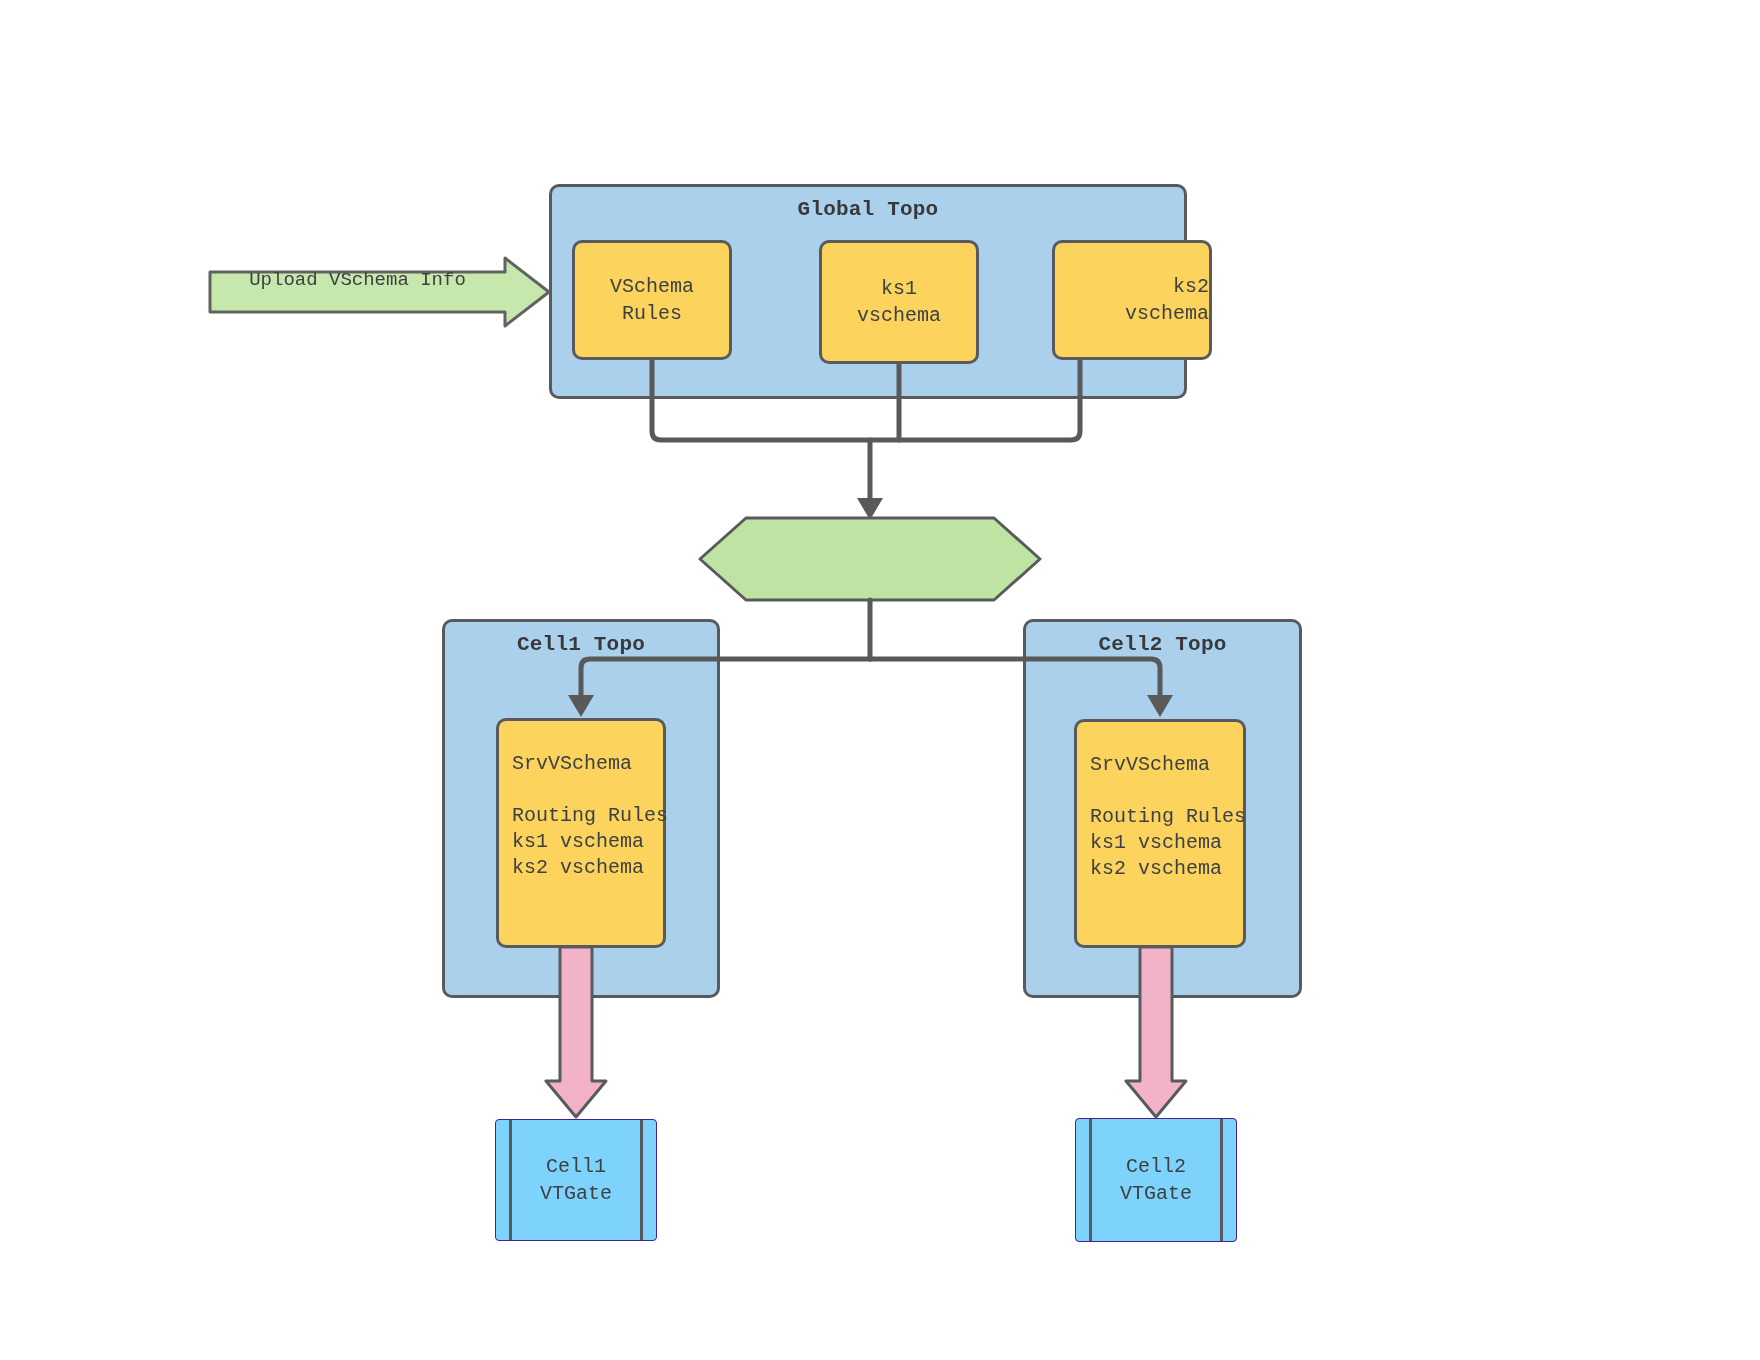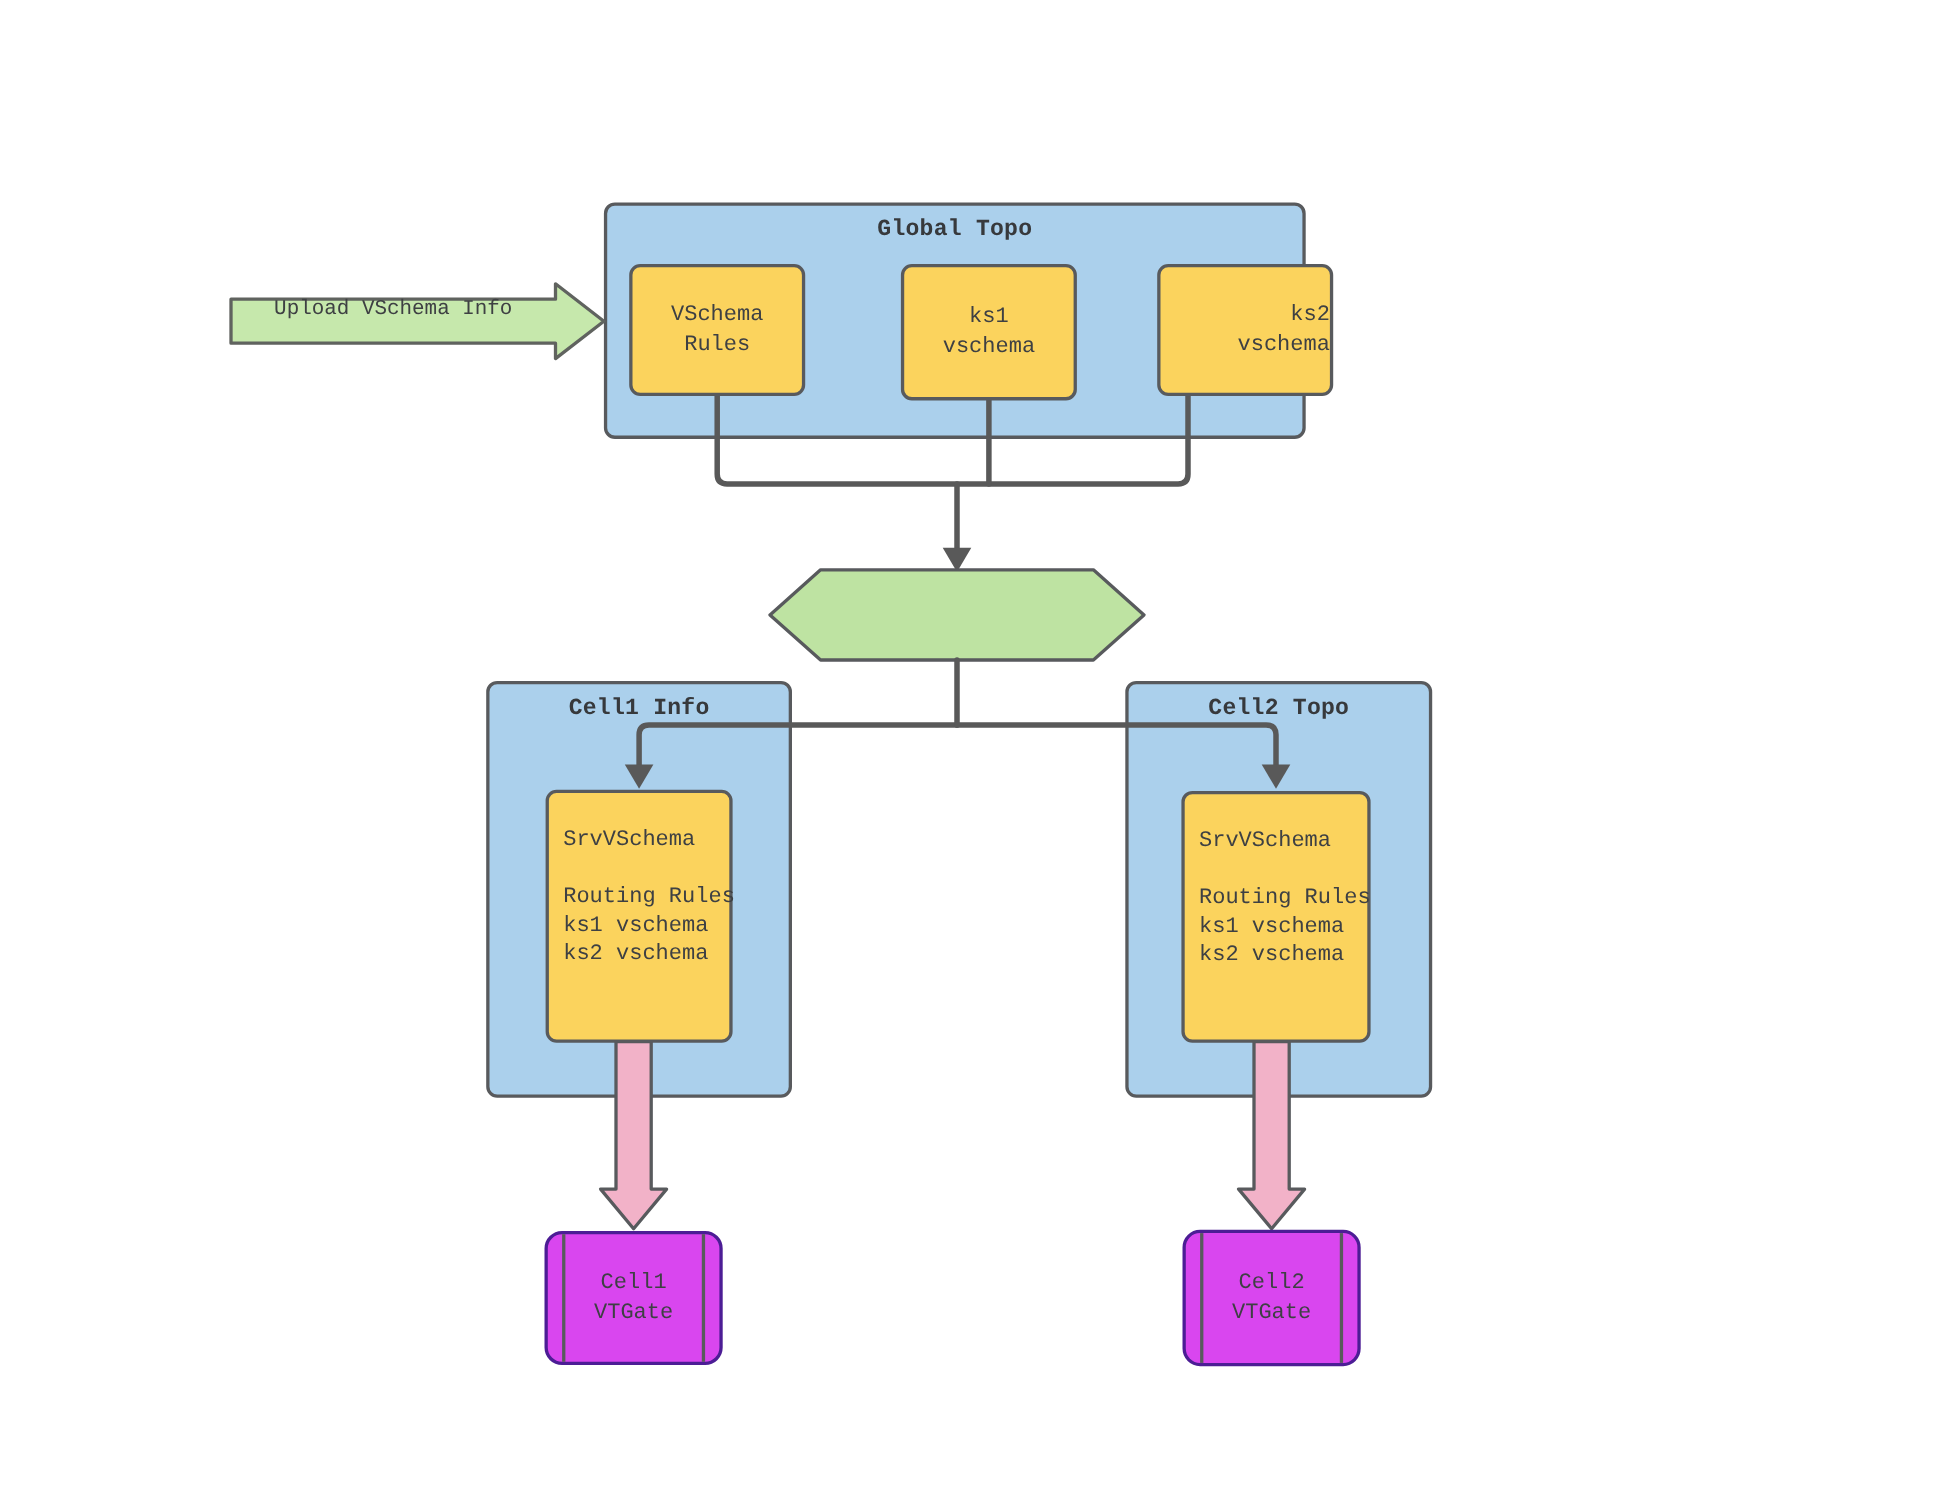--- a/index.html
+++ b/index.html
@@ -18,21 +18,21 @@
     width:100%;text-align:center;padding-top:11px;
     font-size:21px;font-weight:bold;color:#37393c;letter-spacing:.2px;
   }
   .center-lines{
     display:flex;flex-direction:column;align-items:center;justify-content:center;
     font-size:20px;line-height:27px;text-align:center;
   }
   .srv-box{padding:30px 8px 0 13px;font-size:20px;}
   .srv-line{height:26px;line-height:26px;white-space:nowrap;}
   .vtgate{
-    background:#d946ef;border:3px solid #4c1d95;border-radius:16px;
+    background:#7dd3fc;border:1px solid #4c1d95;border-radius:4px;
   }
   .vtgate-bar{position:absolute;top:0;bottom:0;width:3px;background:#585a5d;}
   .vtgate-bar.left{left:13px;}
   .vtgate-bar.right{right:13px;}
   .vtgate-text{
     position:absolute;left:0;right:0;top:0;bottom:0;
     display:flex;flex-direction:column;align-items:center;justify-content:center;
     font-size:20px;line-height:27px;
   }
   .shape-label{
@@ -45,21 +45,21 @@
 </head>
 <body>
 
 <div class="canvas">
 
   <div class="abs container-blue" style="left:549px;top:184px;width:638px;height:215px;">
     <div class="topo-title">Global Topo</div>
   </div>
 
   <div class="abs container-blue" style="left:442px;top:619px;width:278px;height:379px;">
-    <div class="topo-title">Cell1 Info</div>
+    <div class="topo-title">Cell1 Topo</div>
   </div>
 
   <div class="abs container-blue" style="left:1023px;top:619px;width:279px;height:379px;">
     <div class="topo-title">Cell2 Topo</div>
   </div>
 
   <svg class="connectors" width="1760" height="1360" viewBox="0 0 1760 1360">
 
     <polygon points="210,272 505,272 505,258 549,292 505,326 505,312 210,312" fill="#c6e8ac" stroke="#60635f" stroke-width="3" stroke-linejoin="round"></polygon>
 

